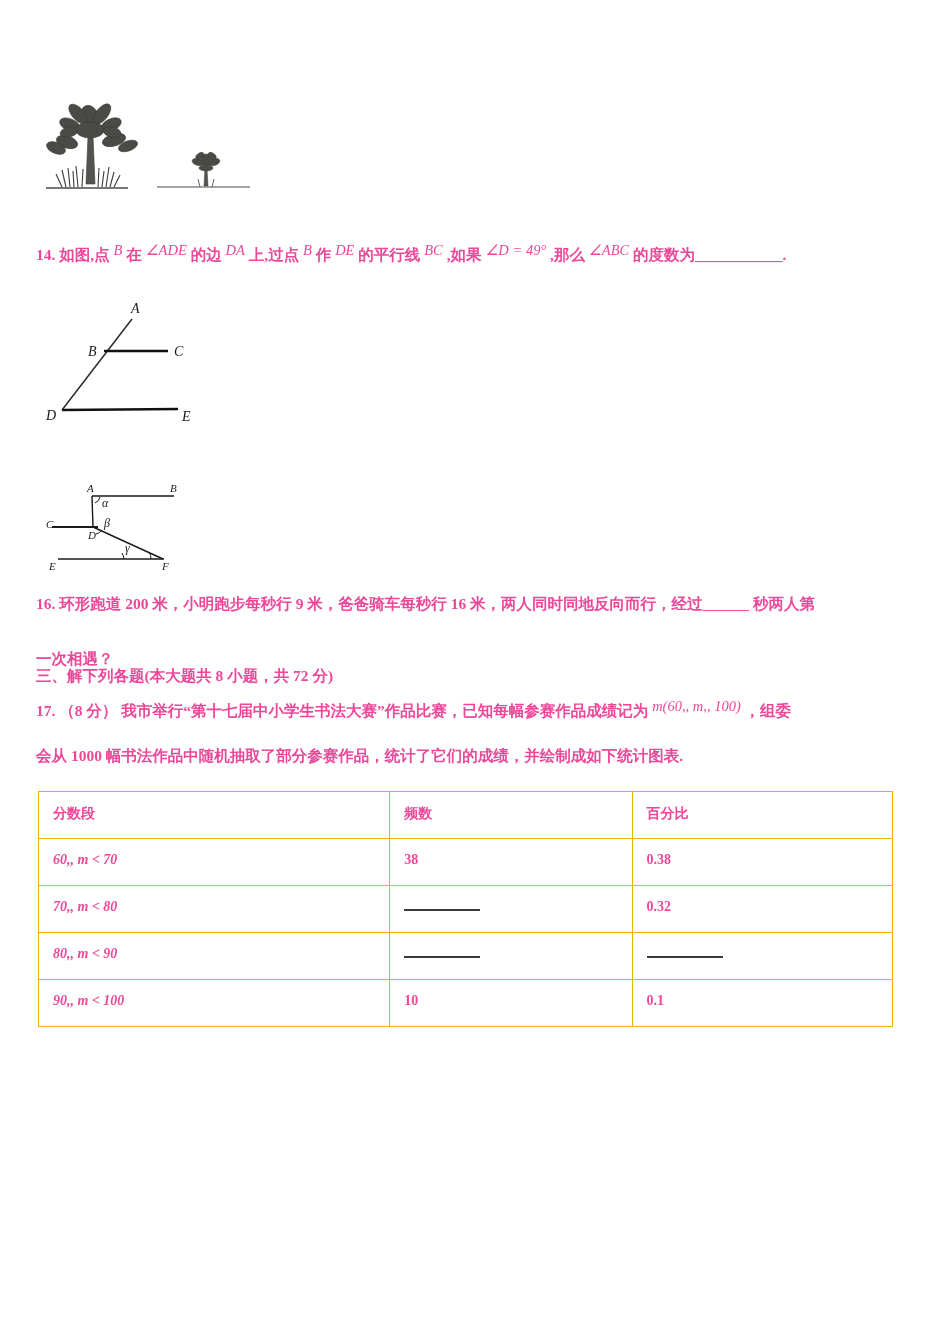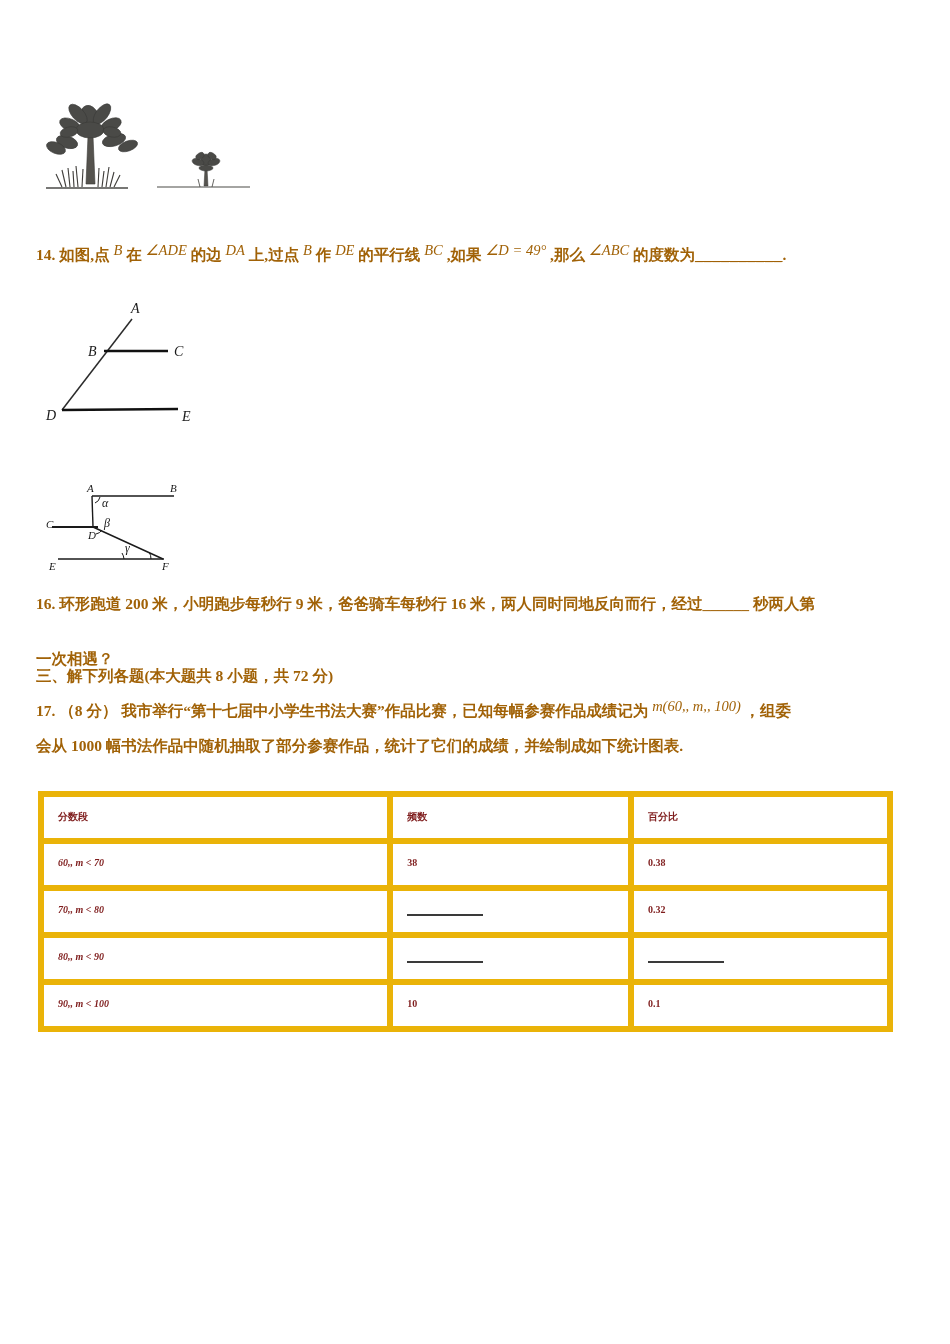--- a/index.html
+++ b/index.html
@@ -13,21 +13,21 @@
     position: relative;
     overflow: hidden;
   }
 
   .page { position: relative; width: 950px; height: 1344px; }
 
   
   .q-line {
     font-size: 15.5px;
     line-height: 1.5;
-    color: #a16207;
+    color: #ec4899;
     font-weight: 700;
   }
   .q-num { font-weight: 700; font-family: "Liberation Serif", serif; }
   .italic { font-style: italic; font-family: "Liberation Serif", serif; font-weight: 400; }
   .sup-math {
     font-style: italic;
     font-family: "Liberation Serif", serif;
     font-weight: 400;
     font-size: 14.5px;
     vertical-align: 5px;
@@ -93,40 +93,40 @@
     width: 600px;
   }
 
   
   #q17-text {
     position: absolute;
     left: 36px;
     top: 696px;
     width: 890px;
   }
-  #q17-text .l2 { margin-top: 12px; }
+  #q17-text .l2 { margin-top: 22px; }
 
   
   #freq-table {
     position: absolute;
     left: 38px;
     top: 791px;
     width: 855px;
     border-collapse: collapse;
     table-layout: fixed;
   }
   #freq-table td, #freq-table th {
-    border: 6px solid #eab308;
+    border: 1px solid #eab308;
     padding: 13px 12px 13px 14px;
-    font-size: 10px;
+    font-size: 14px;
     vertical-align: top;
     height: 47px;
     text-align: left;
     font-weight: 700;
-    color: #7f1d1d;
+    color: #ec4899;
   }
   #freq-table .col-range { width: 348px; }
   #freq-table .col-freq  { width: 240px; }
   #freq-table .col-pct   { width: 258px; }
   .rangecell { font-weight: 400; font-size: 15px; color: #333; font-style: italic; }
   .cell-blank {
     display: inline-block;
     border-bottom: 2px solid #3a3a3a;
     width: 76px;
     height: 12px;

